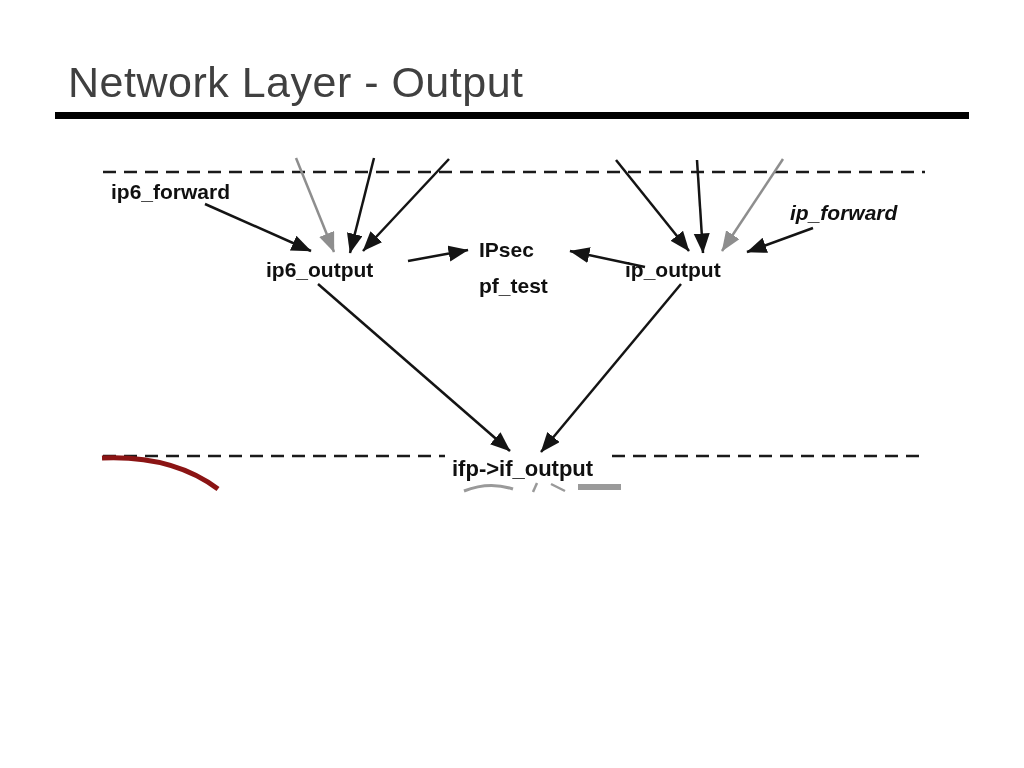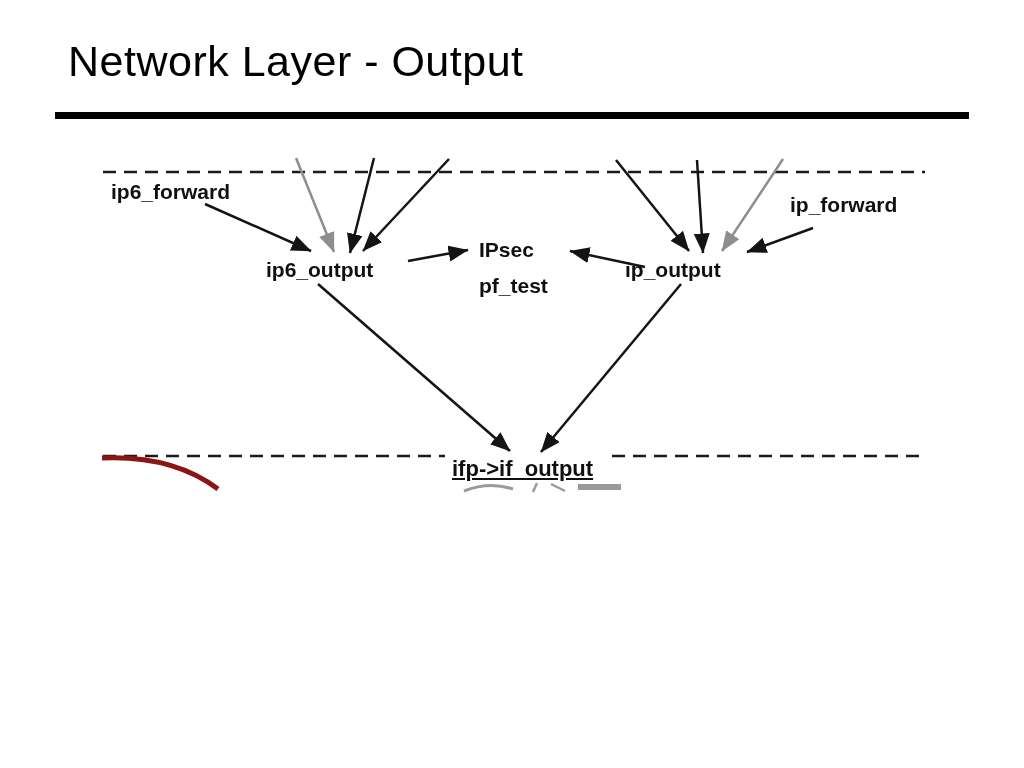--- a/index.html
+++ b/index.html
@@ -11,26 +11,26 @@
   .slide {
     position: relative;
     width: 1024px;
     height: 768px;
     background: #ffffff;
     overflow: hidden;
   }
   .slide-title {
     position: absolute;
     left: 68px;
-    top: 38px;
+    top: 59px;
     margin: 0;
     font-size: 43px;
     font-weight: 400;
     letter-spacing: 0.5px;
-    color: #000000;
+    color: #404040;
     line-height: 1.1;
     white-space: nowrap;
   }
   .title-rule {
     position: absolute;
     left: 55px;
     top: 112px;
     width: 914px;
     height: 7px;
     background: #000000;
@@ -48,21 +48,21 @@
     top: 0;
   }
   .node-label {
     position: absolute;
     font-weight: 700;
     font-size: 21px;
     line-height: 1.05;
     color: #101010;
     white-space: nowrap;
   }
-  .node-label.big { font-size: 22px; text-decoration: underline; }
+  .node-label.big { font-size: 22px; }
 </style>
 </head>
 <body>
 
 <div class="slide">
 
   <h1 class="slide-title">Network Layer - Output</h1>
   <div class="title-rule"></div>
 
   <div class="diagram">
@@ -101,21 +101,21 @@
 
       <g>
         <path d="M464,491 Q489,481 513,489" fill="none" stroke="#9a9a9a" stroke-width="3"></path>
         <line x1="537" y1="483" x2="533" y2="492" stroke="#9a9a9a" stroke-width="2.5"></line>
         <line x1="551" y1="484" x2="565" y2="491" stroke="#9a9a9a" stroke-width="2.5"></line>
         <line x1="578" y1="487" x2="621" y2="487" stroke="#9a9a9a" stroke-width="6"></line>
       </g>
     </svg>
 
     <div class="node-label" style="left:111px; top:181px;">ip6_forward</div>
-    <div class="node-label" style="left:790px; top:194px;">ip_forward</div>
+    <div class="node-label" style="left:790px; top:202px;font-style:italic;">ip_forward</div>
     <div class="node-label" style="left:266px; top:259px;">ip6_output</div>
     <div class="node-label" style="left:625px; top:259px;">ip_output</div>
     <div class="node-label" style="left:479px; top:231px;margin-top:44px;">pf_test</div>
     <div class="node-label" style="left:479px; top:239px;">IPsec</div>
     <div class="node-label big" style="left:452px; top:457px;">ifp-&gt;if_output</div>
 
   </div>
 </div>
 
 </body></html>

